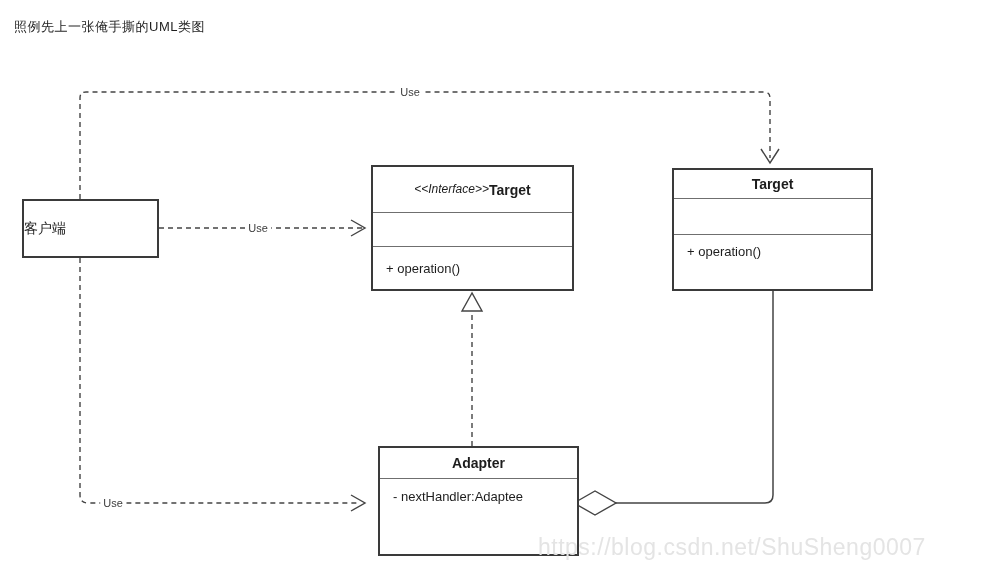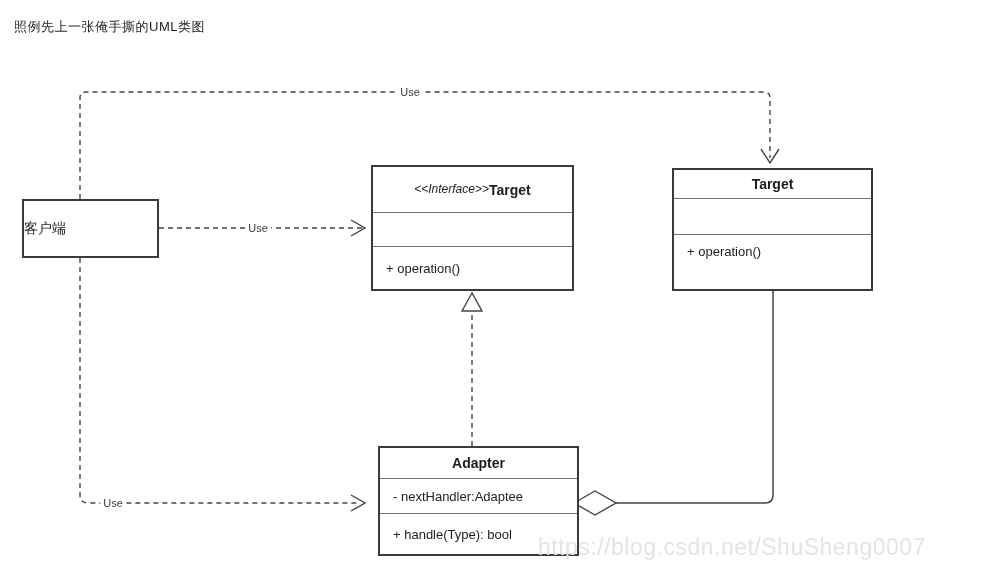--- a/index.html
+++ b/index.html
@@ -84,23 +84,20 @@
     </div>
   </div>
 
   <div class="uml-box" style="left:371px;top:446px;width:201px;height:110px;margin-left:7px;">
     <div class="sec cls-header" style="height:30px;">
       <span class="cls-name">Adapter</span>
     </div>
     <div class="sec member" style="height:35px;">
       <span>- nextHandler:Adaptee</span>
     </div>
-    <div class="sec member" style="flex:1;">
-      <span>+ handle(Type): bool</span>
-    </div>
   </div>
 
   <span class="edge-label" style="left:410px;top:92px;">Use</span>
   <span class="edge-label" style="left:258px;top:228px;">Use</span>
   <span class="edge-label" style="left:113px;top:503px;">Use</span>
 
   <div class="watermark">https://blog.csdn.net/ShuSheng0007</div>
 
 </div>
 

